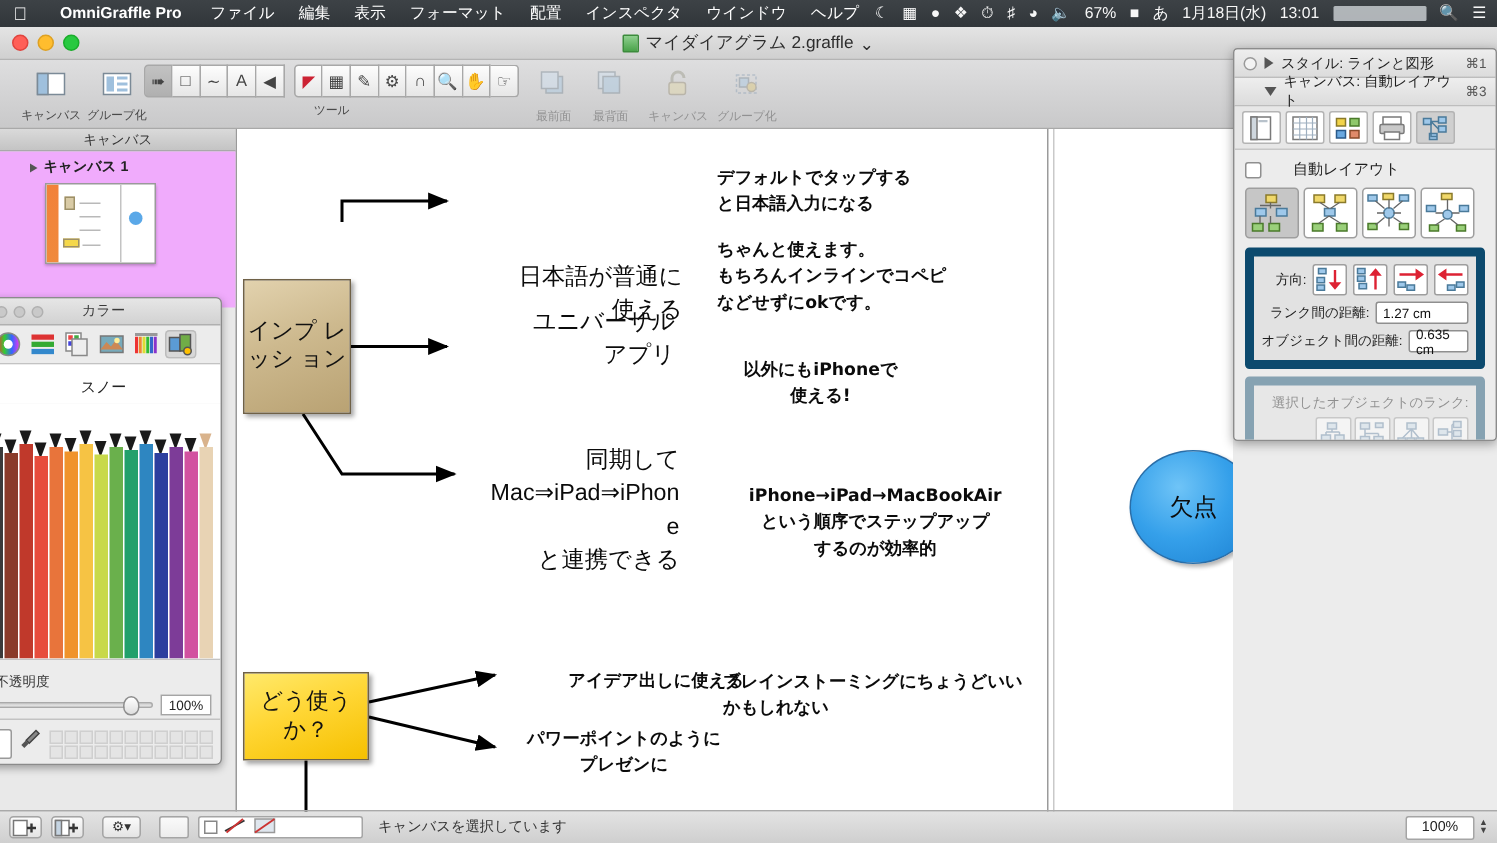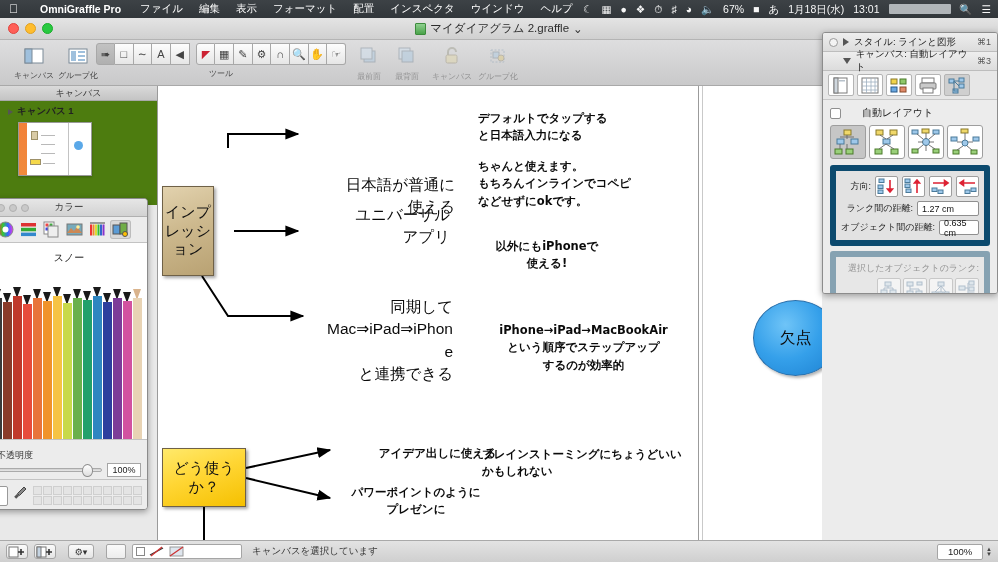--- a/index.html
+++ b/index.html
@@ -71,21 +71,21 @@
   .sidebar {
     position: absolute; left: 0; top: 68px; width: 158px; height: 476px;
     background: #e9e9e9; border-right: 1px solid #9a9a9a;
   }
   .sb-tabbar {
     height: 15px; background: linear-gradient(#dadada,#c4c4c4);
     border-bottom: 1px solid #a9a9a9;
     display: flex; align-items: center; justify-content: center;
     font-size: 9px; color: #333;
   }
-  .sb-list { padding: 4px 0 0 4px; background: #4d7c0f; height: 104px; text-align: right; }
+  .sb-list { padding: 4px 0 0 16px; background: #f0abfc; height: 104px; text-align: right; }
   .sb-row { display: flex; align-items: center; gap: 4px; padding: 0 0 0 4px; font-size: 9.5px; font-weight: bold; color: #222; }
   .tri { width: 0; height: 0; border-left: 5px solid #555; border-top: 3.5px solid transparent; border-bottom: 3.5px solid transparent; }
   .thumb {
     margin: 4px 0 0 14px; width: 74px; height: 54px;
     background: #fff; border: 1px solid #9a9a9a; box-shadow: 0 1px 2px rgba(0,0,0,.25);
     position: relative; overflow: hidden;
   }
   .thumb .tstrip { position: absolute; left: 0; top: 0; width: 8px; height: 100%; background: linear-gradient(#f2813a,#f08a3c); }
   .thumb .tline { position: absolute; height: 1px; background: #b9b9b9; }
   .thumb .tbox { position: absolute; background: #d9cba6; border: .5px solid #9d9068; }
@@ -567,21 +567,21 @@
 
         <path d="M44 190 L70 230 L145 230" stroke="#000" stroke-width="2" fill="none" marker-end="url(#ah)"></path>
 
         <path d="M88 382 L172 364" stroke="#000" stroke-width="2" fill="none" marker-end="url(#ah)"></path>
 
         <path d="M88 392 L172 412" stroke="#000" stroke-width="2" fill="none" marker-end="url(#ah)"></path>
 
         <path d="M46 421 L46 476" stroke="#000" stroke-width="2" fill="none"></path>
       </svg>
 
-      <div class="node" style="left:4px; top:100px; width:52px; height:90px;">インプ
+      <div class="node" style="left:4px; top:100px; width:72px; height:90px;">インプ
 レッシ
 ョン</div>
 
       <div class="node yellow" style="left:4px; top:362px; width:84px; height:59px;">どう使う
 か？</div>
 
       <div class="clabel" style="left:147px; top:88px; width:150px;">日本語が普通に
 使える</div>
       <div class="clabel" style="left:152px; top:118px; width:140px;">ユニバーサル
 アプリ</div>

